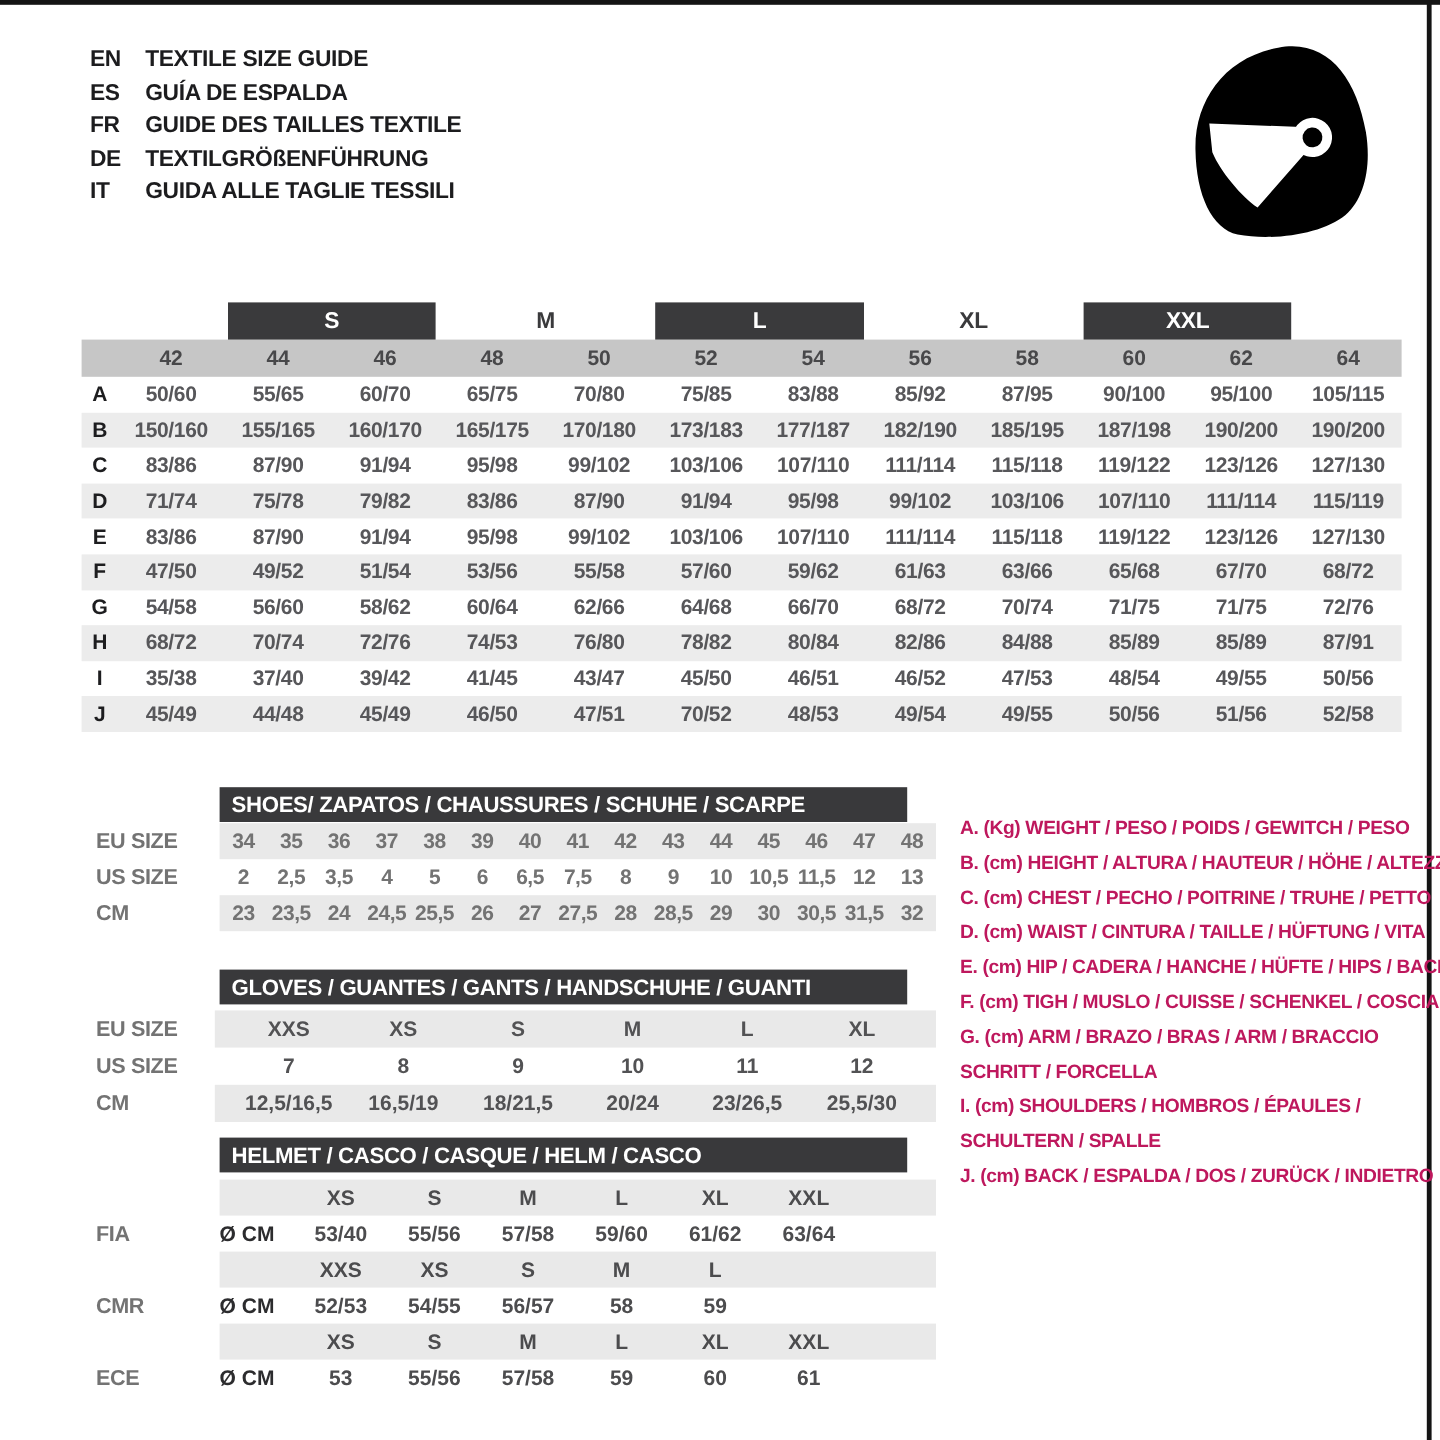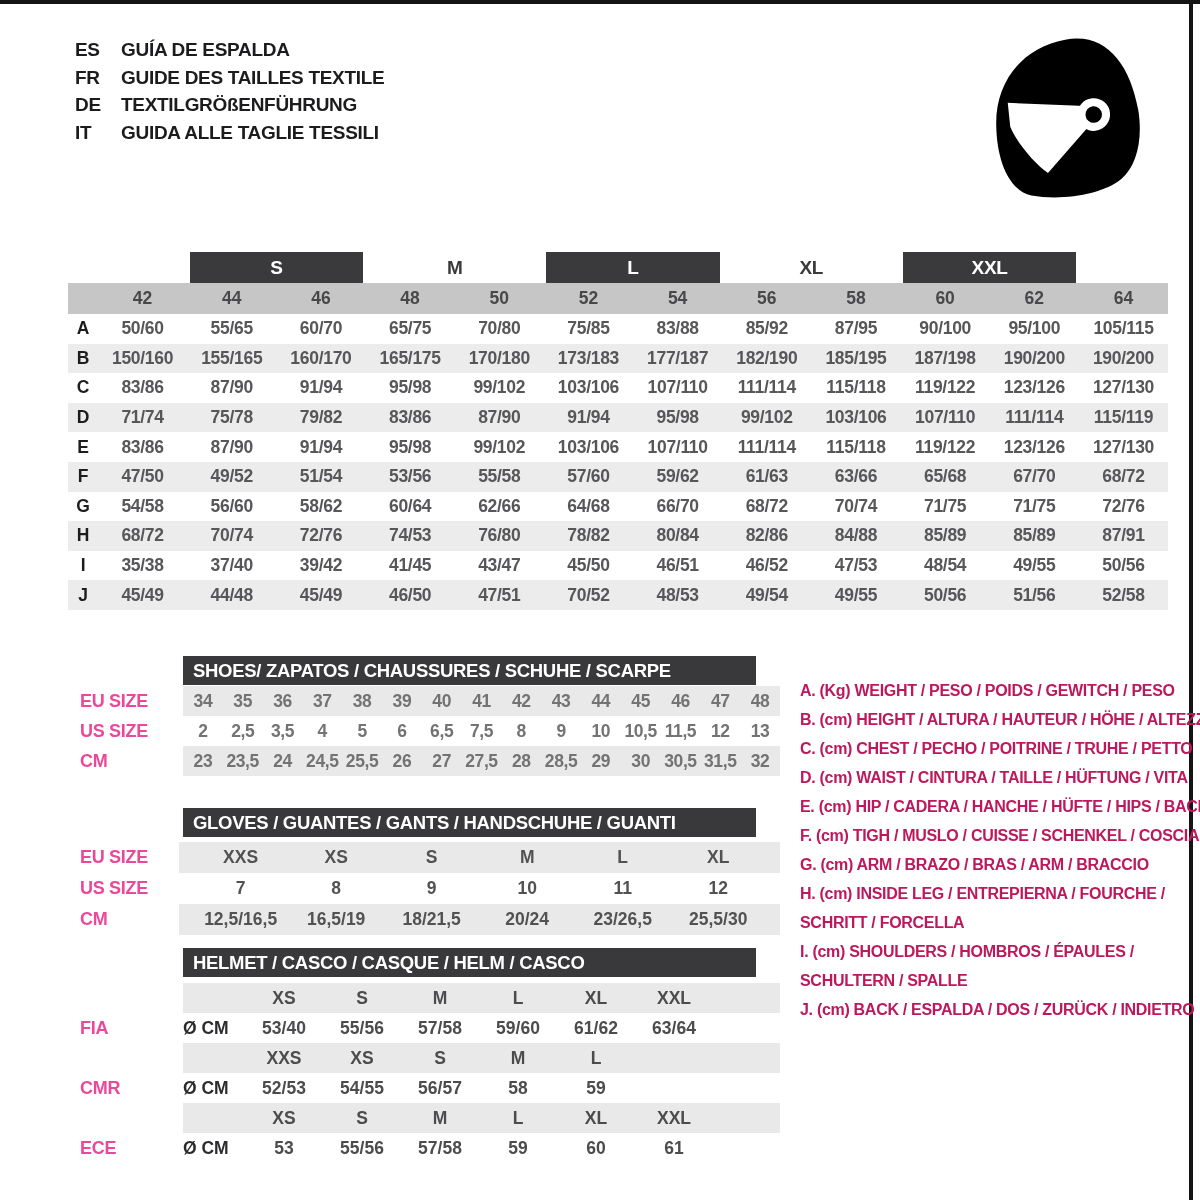--- a/index.html
+++ b/index.html
@@ -29,21 +29,21 @@
   .mrow.stripe{background:#ececec;}
   .mlabel{width:30px;text-align:center;color:#1d1d1f;}
   .mcells{flex:1;display:flex;}
   .mcell{flex:1;text-align:center;}
 
   
   .section{left:80px;width:700px;}
   .section-bar{margin-left:103px;width:563px;height:29px;background:#39393b;color:#fff;
     display:flex;align-items:center;padding-left:10px;font-size:18.5px;letter-spacing:-0.3px;}
   .lrow{display:flex;align-items:center;}
-  .llabel{width:103px;font-size:18px;color:#ec4899;letter-spacing:-0.3px;}
+  .llabel{width:103px;font-size:18px;color:#737373;letter-spacing:-0.3px;}
   .lcells{width:597px;display:flex;align-items:center;height:100%;}
   .band{background:#e9e9e9;}
   .scell{flex:1;text-align:center;font-size:17.5px;color:#737373;letter-spacing:-0.4px;}
   .gcells{padding:0 14px;}
   .gcell{flex:1;text-align:center;font-size:17.5px;color:#525254;}
   .shoes-rows,.glove-rows,.helmet-rows{margin-top:1px;}
   .shoes .lrow{height:30px;}
   .gloves .lrow{height:31px;}
   .glove-rows{margin-top:5px;}
   .helmet-rows{margin-top:6px;}
@@ -56,20 +56,24 @@
   .legend{left:800px;top:676px;width:400px;}
   .legend-line{display:block;font-size:16px;line-height:29px;color:#be185d;white-space:nowrap;letter-spacing:-0.3px;}
 </style>
 </head>
 <body>
 
 <div class="abs top-border"></div>
 <div class="abs right-border"></div>
 
 <div class="abs langs">
+  <div class="lang">
+    <span class="lang-code">EN</span>
+    <span>TEXTILE SIZE GUIDE</span>
+  </div>
   <div class="lang">
     <span class="lang-code">ES</span>
     <span>GUÍA DE ESPALDA</span>
   </div>
   <div class="lang">
     <span class="lang-code">FR</span>
     <span>GUIDE DES TAILLES TEXTILE</span>
   </div>
   <div class="lang">
     <span class="lang-code">DE</span>
@@ -488,18 +492,17 @@
 </div>
 
 <div class="abs legend">
     <span class="legend-line">A. (Kg) WEIGHT / PESO / POIDS / GEWITCH / PESO</span>
     <span class="legend-line">B. (cm) HEIGHT / ALTURA / HAUTEUR / HÖHE / ALTEZZA</span>
     <span class="legend-line">C. (cm) CHEST / PECHO / POITRINE / TRUHE / PETTO</span>
     <span class="legend-line">D. (cm) WAIST / CINTURA / TAILLE / HÜFTUNG / VITA</span>
     <span class="legend-line">E. (cm) HIP / CADERA / HANCHE / HÜFTE / HIPS /  BACINO</span>
     <span class="legend-line">F. (cm) TIGH / MUSLO / CUISSE / SCHENKEL / COSCIA</span>
     <span class="legend-line">G. (cm) ARM / BRAZO / BRAS / ARM / BRACCIO</span>
-    <span class="legend-line">H. (cm) INSIDE LEG / ENTREPIERNA / FOURCHE /</span>
     <span class="legend-line">SCHRITT / FORCELLA</span>
     <span class="legend-line">I. (cm) SHOULDERS / HOMBROS / ÉPAULES /</span>
     <span class="legend-line">SCHULTERN / SPALLE</span>
     <span class="legend-line">J. (cm) BACK / ESPALDA / DOS / ZURÜCK / INDIETRO</span>
   </div>
 
 </body></html>

